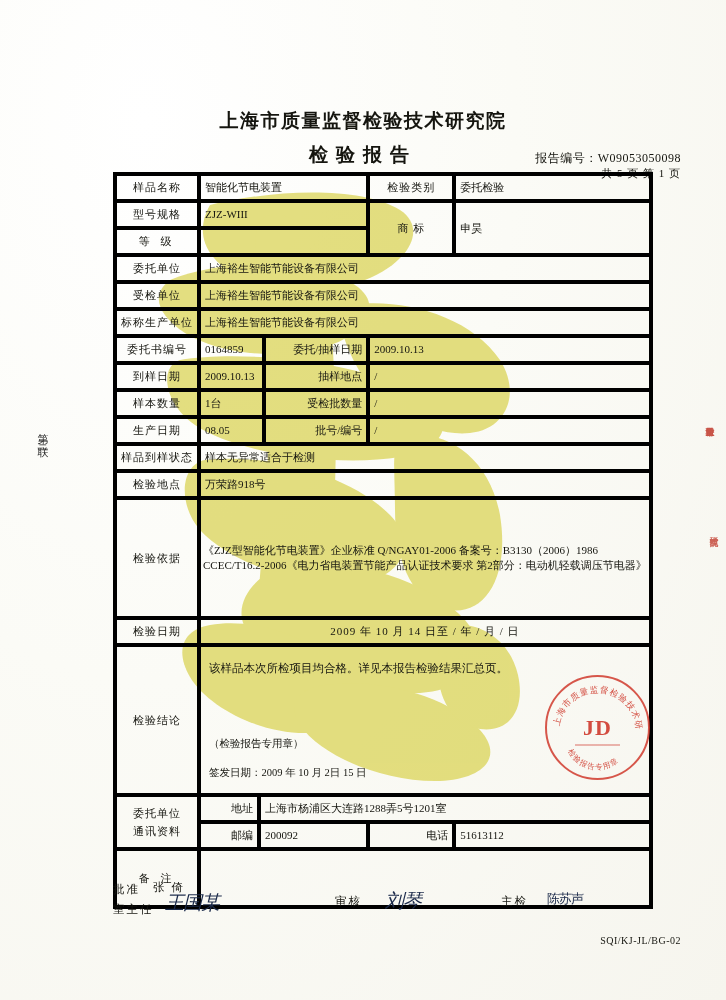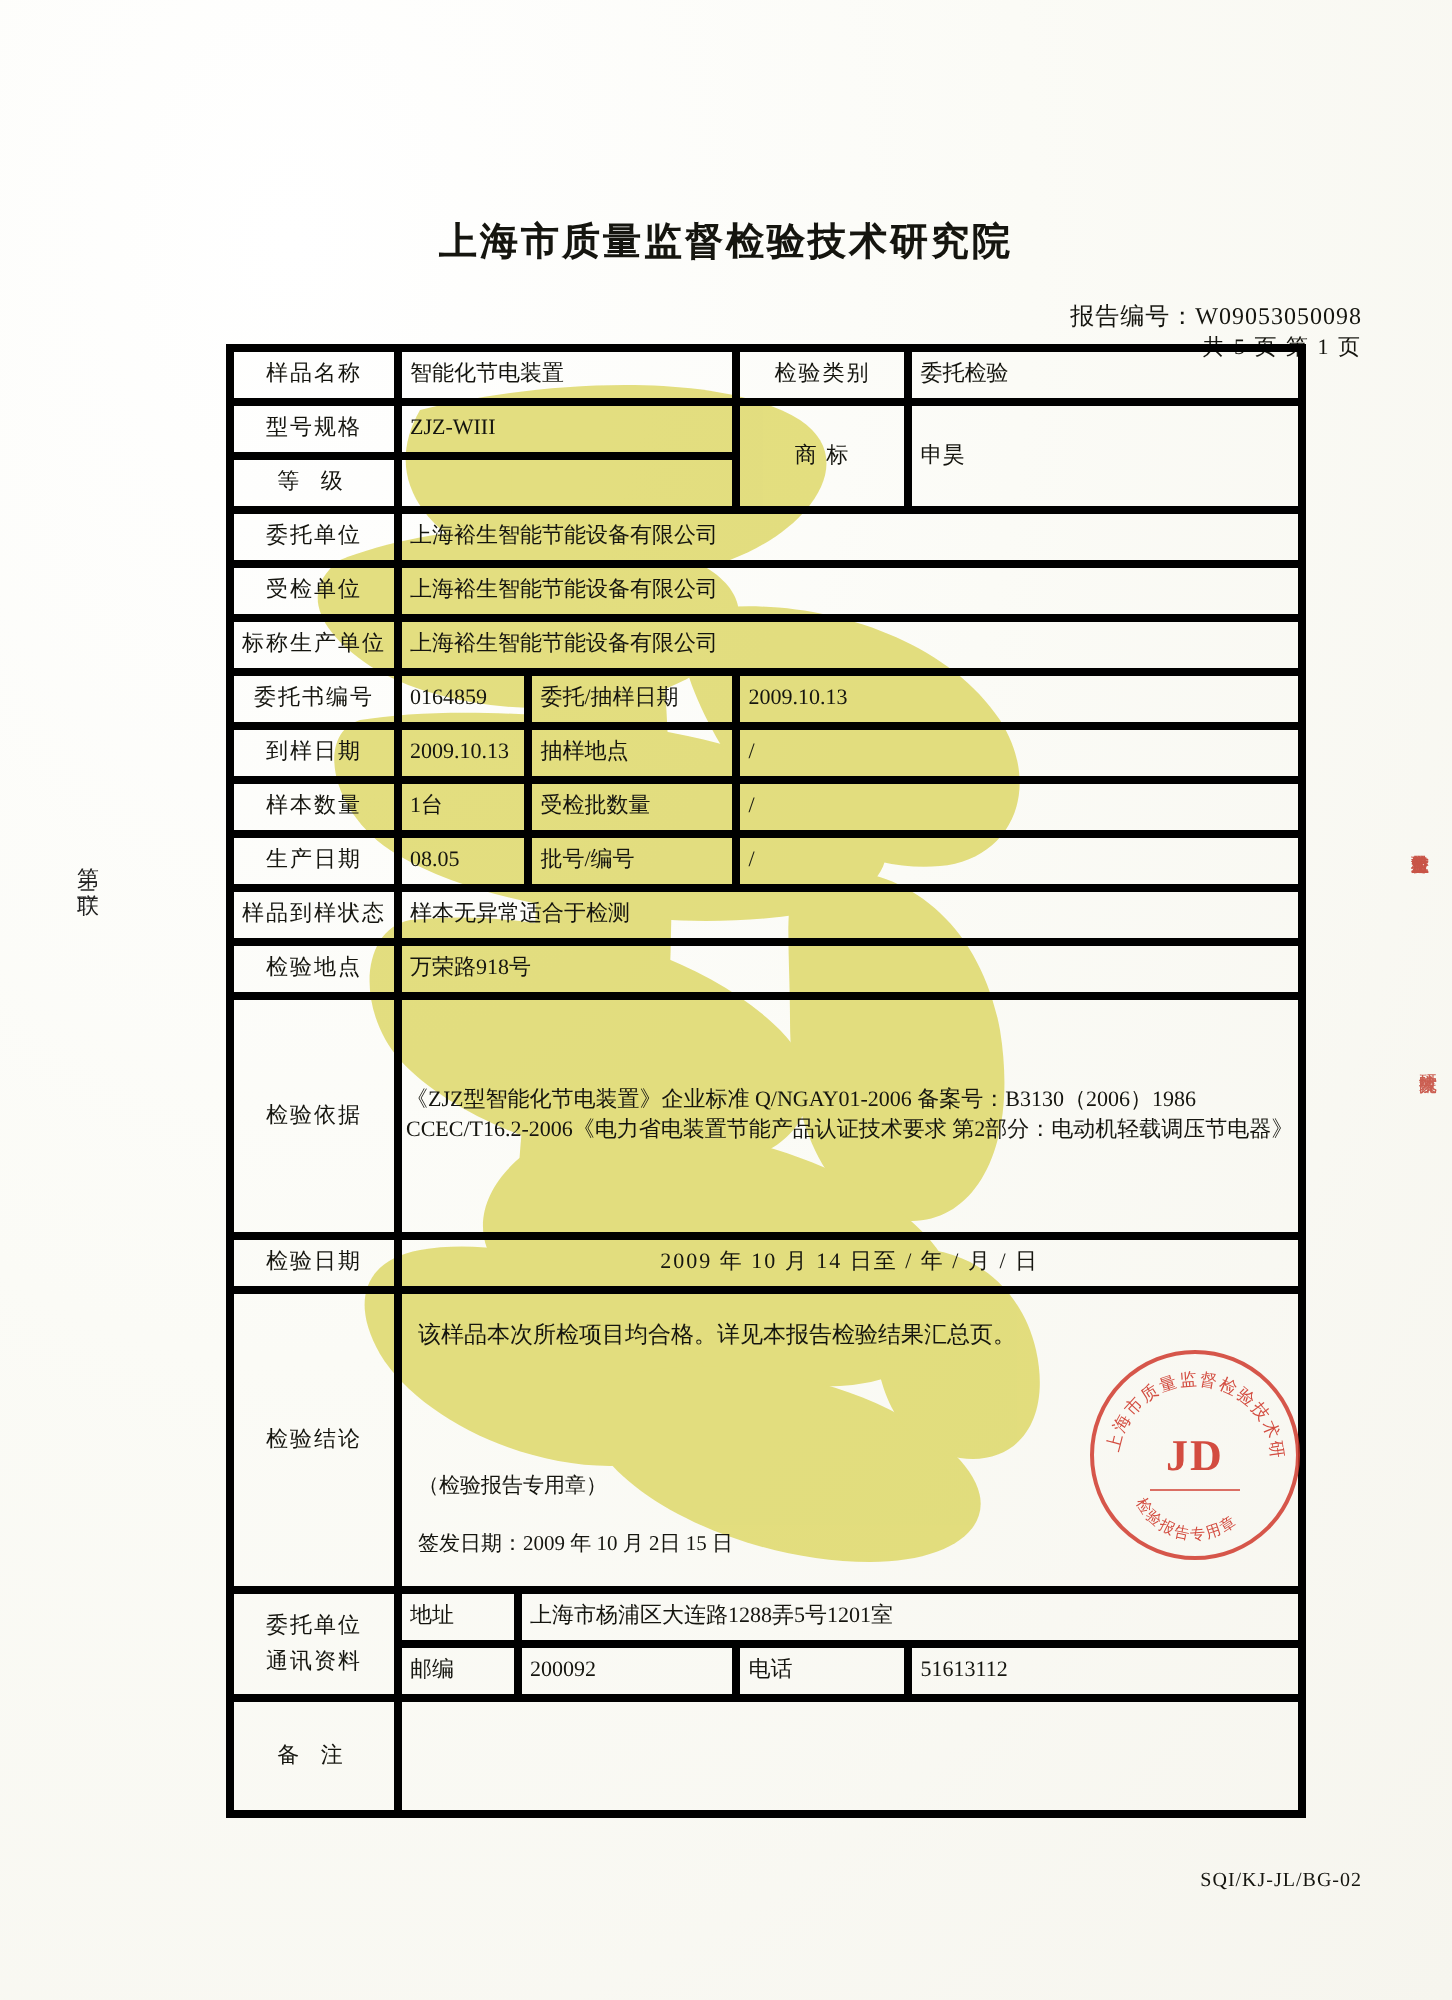--- a/index.html
+++ b/index.html
@@ -53,21 +53,21 @@
     line-height:15px;
   }
   td.lbl {
     text-align:center;
     width:74px;
     letter-spacing:1px;
     white-space:nowrap;
   }
   td.lbl-sp { text-align:center; letter-spacing:4px; }
   td.val { padding-left:6px; }
-  td.ctr { text-align:left; }
+  td.ctr { text-align:right; }
   .nowrap { white-space:nowrap; }
 
   .basis {
     line-height:22px;
     padding:8px 2px !important;
     font-size:11px;
   }
   .basis div { white-space:nowrap; }
   .concl {
     padding:3px 8px !important;
@@ -174,20 +174,21 @@
       <path d="M55,275 C120,268 200,290 240,330 C270,360 250,395 205,398 C150,402 80,378 50,345 C28,320 30,280 55,275 Z"></path>
       <path d="M140,380 C200,372 280,395 315,435 C345,470 320,505 270,508 C205,512 130,486 100,450 C75,420 110,384 140,380 Z"></path>
       <path d="M60,440 C105,432 165,452 195,488 C220,518 198,548 155,548 C108,548 58,522 40,492 C25,466 32,445 60,440 Z"></path>
       <path d="M175,500 C230,492 300,512 330,545 C356,574 330,596 285,596 C230,596 170,570 150,540 C136,518 148,504 175,500 Z"></path>
       <path d="M300,440 C330,436 360,455 368,490 C376,526 358,548 330,544 C300,540 286,508 288,478 C289,456 288,443 300,440 Z"></path>
     </g>
   </svg>
 
   <div class="header">
     <div class="title1">上海市质量监督检验技术研究院</div>
+    <div class="title2">检验报告</div>
   </div>
   <div class="report-no">
     <span>报告编号：</span><span>W09053050098</span>
   </div>
   <div class="page-no">共 5 页 第 1 页</div>
 
   <table class="main">
     <tbody>
         <tr>
       <td class="lbl">样品名称</td>
@@ -282,20 +283,32 @@
       <td class="ctr" style="width:72px">电话</td>
       <td class="val" colspan="2">51613112</td>
     </tr>
     <tr style="height:58px">
       <td class="lbl-sp">备  注</td>
       <td class="val" colspan="5"></td>
     </tr>
   </tbody>
     </table>
 
+  <div class="sig">
+    <div class="sig-row">
+      <span class="sig-lbl" style="left:0; top:2px">批准</span>
+      <span class="sig-lbl" style="left:40px; top:0px">张 倚</span>
+      <span class="sig-lbl" style="left:0; top:22px">室主任</span>
+      <span class="hand" style="position:absolute; left:52px; top:10px">王国某</span>
+      <span class="sig-lbl" style="left:222px; top:14px">审核</span>
+      <span class="hand" style="position:absolute; left:272px; top:8px">刘琴</span>
+      <span class="sig-lbl" style="left:388px; top:14px">主检</span>
+      <span class="hand hand-sm" style="position:absolute; left:434px; top:10px">陈苏声</span>
+    </div>
+  </div>
 
   <div class="footer-code">SQI/KJ-JL/BG-02</div>
 
   <div class="side-vert">
     <div style="writing-mode:vertical-rl;">第 三 联</div>
   </div>
 
   <div class="edge-stamp">
     <div style="writing-mode:vertical-rl;">上海市质量监督检验</div>
   </div>

